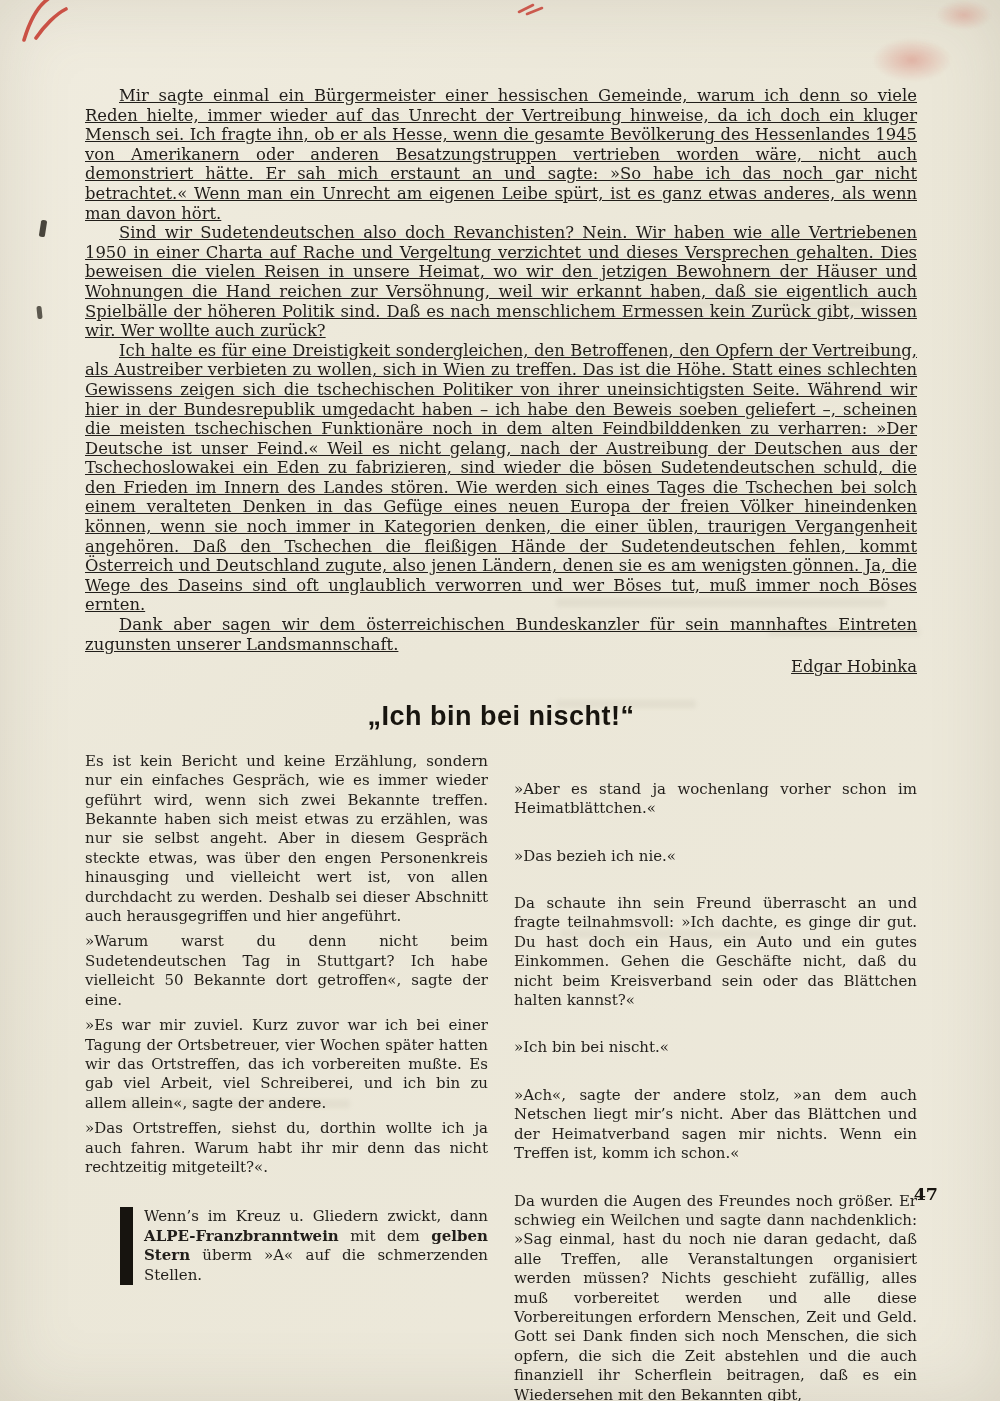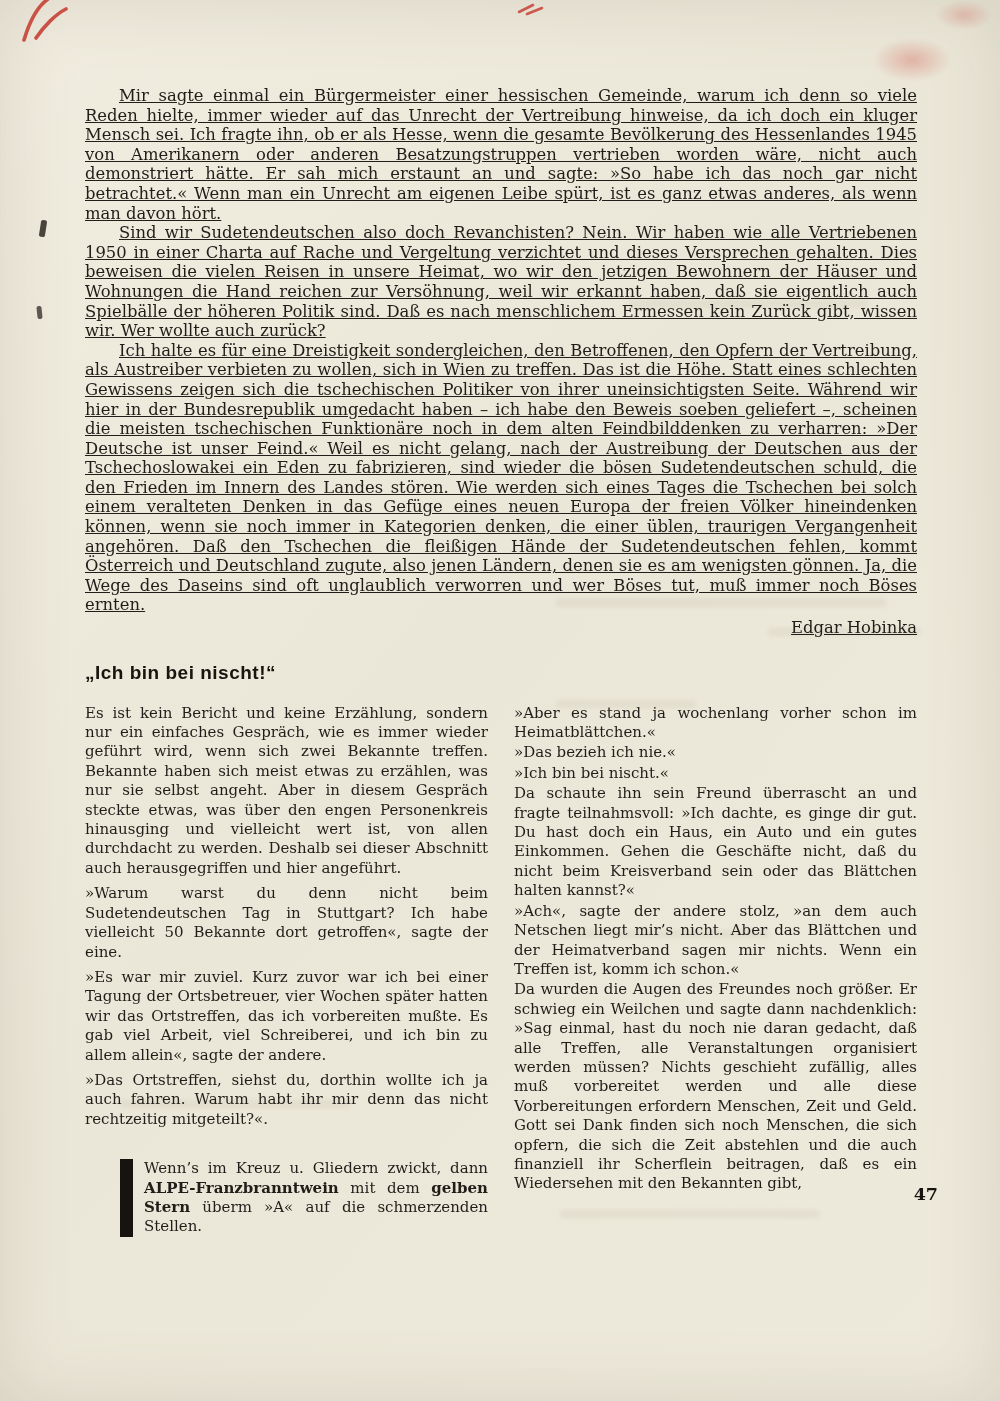--- a/index.html
+++ b/index.html
@@ -30,35 +30,35 @@
     text-decoration: underline;
   }
   .intro .signature {
     text-align: right;
     text-indent: 0;
     margin-top: 3px;
   }
   .headline {
     font-family: "Liberation Sans", sans-serif;
     font-weight: 700;
-    font-size: 19px;
+    font-size: 27px;
     letter-spacing: 0.5px;
-    text-align: left;
+    text-align: center;
     color: #18150f;
     margin: 24px 0 20px 0;
   }
   .columns { display: flex; gap: 26px; }
   .col { flex: 1 1 0; min-width: 0; }
   .col p {
     font-size: 15px;
     line-height: 19.4px;
     text-align: justify;
   }
   .col-left p { margin-bottom: 6px; }
-  .col-right p { margin-bottom: 1px; }
+  .col-right p { margin-bottom: 1px; margin-top: 28px; }
   .ad {
     display: flex;
     gap: 11px;
     margin-top: 30px;
     align-items: flex-start;
     padding-left: 35px;
   }
   .ad-bar {
     flex: 0 0 13px;
     height: 78px;
@@ -131,20 +131,21 @@
   <div class="ghost g5"></div>
   <div class="ghost g6"></div>
   <div class="ghost g7"></div>
 
   <main class="content">
 
     <section class="intro">
       <p>Mir sagte einmal ein Bürgermeister einer hessischen Gemeinde, warum ich denn so viele Reden hielte, immer wieder auf das Unrecht der Vertreibung hinweise, da ich doch ein kluger Mensch sei. Ich fragte ihn, ob er als Hesse, wenn die gesamte Bevölkerung des Hessenlandes 1945 von Amerikanern oder anderen Besatzungstruppen vertrieben worden wäre, nicht auch demonstriert hätte. Er sah mich erstaunt an und sagte: »So habe ich das noch gar nicht betrachtet.« Wenn man ein Unrecht am eigenen Leibe spürt, ist es ganz etwas anderes, als wenn man davon hört.</p>
       <p>Sind wir Sudetendeutschen also doch Revanchisten? Nein. Wir haben wie alle Vertriebenen 1950 in einer Charta auf Rache und Vergeltung verzichtet und dieses Versprechen gehalten. Dies beweisen die vielen Reisen in unsere Heimat, wo wir den jetzigen Bewohnern der Häuser und Wohnungen die Hand reichen zur Versöhnung, weil wir erkannt haben, daß sie eigentlich auch Spielbälle der höheren Politik sind. Daß es nach menschlichem Ermessen kein Zurück gibt, wissen wir. Wer wollte auch zurück?</p>
       <p>Ich halte es für eine Dreistigkeit sondergleichen, den Betroffenen, den Opfern der Vertreibung, als Austreiber verbieten zu wollen, sich in Wien zu treffen. Das ist die Höhe. Statt eines schlechten Gewissens zeigen sich die tschechischen Politiker von ihrer uneinsichtigsten Seite. Während wir hier in der Bundesrepublik umgedacht haben – ich habe den Beweis soeben geliefert –, scheinen die meisten tschechischen Funktionäre noch in dem alten Feindbilddenken zu verharren: »Der Deutsche ist unser Feind.« Weil es nicht gelang, nach der Austreibung der Deutschen aus der Tschechoslowakei ein Eden zu fabrizieren, sind wieder die bösen Sudetendeutschen schuld, die den Frieden im Innern des Landes stören. Wie werden sich eines Tages die Tschechen bei solch einem veralteten Denken in das Gefüge eines neuen Europa der freien Völker hineindenken können, wenn sie noch immer in Kategorien denken, die einer üblen, traurigen Vergangenheit angehören. Daß den Tschechen die fleißigen Hände der Sudetendeutschen fehlen, kommt Österreich und Deutschland zugute, also jenen Ländern, denen sie es am wenigsten gönnen. Ja, die Wege des Daseins sind oft unglaublich verworren und wer Böses tut, muß immer noch Böses ernten.</p>
+      <p>Dank aber sagen wir dem österreichischen Bundeskanzler für sein mannhaftes Eintreten zugunsten unserer Landsmannschaft.</p>
       <p class="signature">Edgar Hobinka</p>
     </section>
 
     <h1 class="headline">„Ich bin bei nischt!“</h1>
 
     <section class="columns">
 
       <div class="col col-left">
         <p>Es ist kein Bericht und keine Erzählung, sondern nur ein einfaches Gespräch, wie es immer wieder geführt wird, wenn sich zwei Bekannte treffen. Bekannte haben sich meist etwas zu erzählen, was nur sie selbst angeht. Aber in diesem Gespräch steckte etwas, was über den engen Personenkreis hinausging und vielleicht wert ist, von allen durchdacht zu werden. Deshalb sei dieser Abschnitt auch herausgegriffen und hier angeführt.</p>
         <p>»Warum warst du denn nicht beim Sudetendeutschen Tag in Stuttgart? Ich habe vielleicht 50 Bekannte dort getroffen«, sagte der eine.</p>
@@ -153,22 +154,22 @@
 
         <aside class="ad">
           <div class="ad-bar"></div>
           <p class="ad-text"><span>Wenn’s im Kreuz u. Gliedern zwickt, dann </span><b>ALPE-Franzbranntwein</b><span> mit dem </span><b>gelben Stern</b><span> überm »A« auf die schmerzenden Stellen.</span></p>
         </aside>
       </div>
 
       <div class="col col-right">
         <p>»Aber es stand ja wochenlang vorher schon im Heimatblättchen.«</p>
         <p>»Das bezieh ich nie.«</p>
+        <p>Da schaute ihn sein Freund überrascht an und fragte teilnahmsvoll: »Ich dachte, es ginge dir gut. Du hast doch ein Haus, ein Auto und ein gutes Einkommen. Gehen die Geschäfte nicht, daß du nicht beim Kreisverband sein oder das Blättchen halten kannst?«</p>
         <p>»Ich bin bei nischt.«</p>
-        <p>Da schaute ihn sein Freund überrascht an und fragte teilnahmsvoll: »Ich dachte, es ginge dir gut. Du hast doch ein Haus, ein Auto und ein gutes Einkommen. Gehen die Geschäfte nicht, daß du nicht beim Kreisverband sein oder das Blättchen halten kannst?«</p>
         <p>»Ach«, sagte der andere stolz, »an dem auch Netschen liegt mir’s nicht. Aber das Blättchen und der Heimatverband sagen mir nichts. Wenn ein Treffen ist, komm ich schon.«</p>
         <p>Da wurden die Augen des Freundes noch größer. Er schwieg ein Weilchen und sagte dann nachdenklich: »Sag einmal, hast du noch nie daran gedacht, daß alle Treffen, alle Veranstaltungen organisiert werden müssen? Nichts geschieht zufällig, alles muß vorbereitet werden und alle diese Vorbereitungen erfordern Menschen, Zeit und Geld. Gott sei Dank finden sich noch Menschen, die sich opfern, die sich die Zeit abstehlen und die auch finanziell ihr Scherflein beitragen, daß es ein Wiedersehen mit den Bekannten gibt,</p>
       </div>
 
     </section>
   </main>
 
   <div class="page-number">47</div>
 
 </div>

